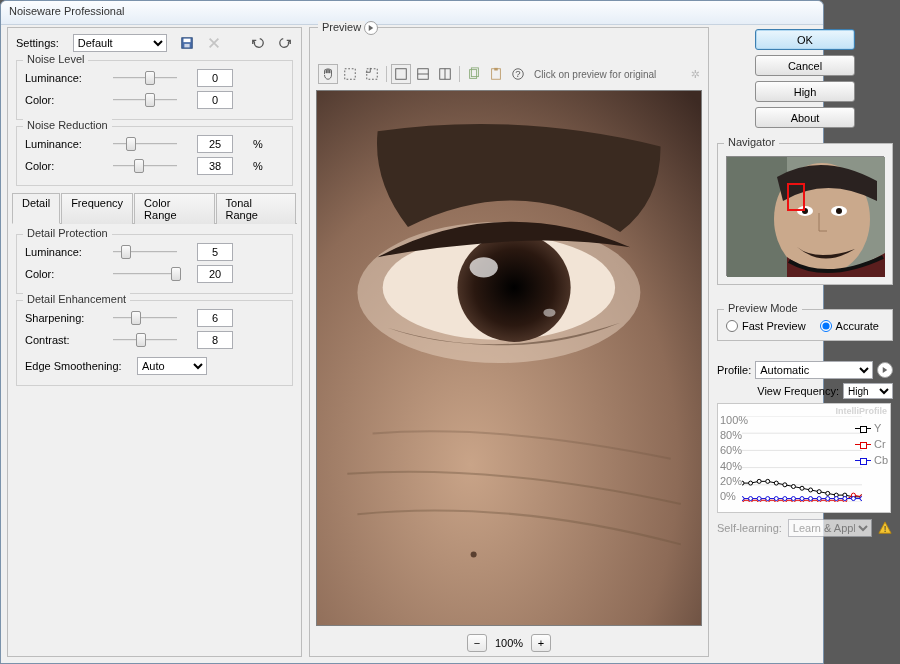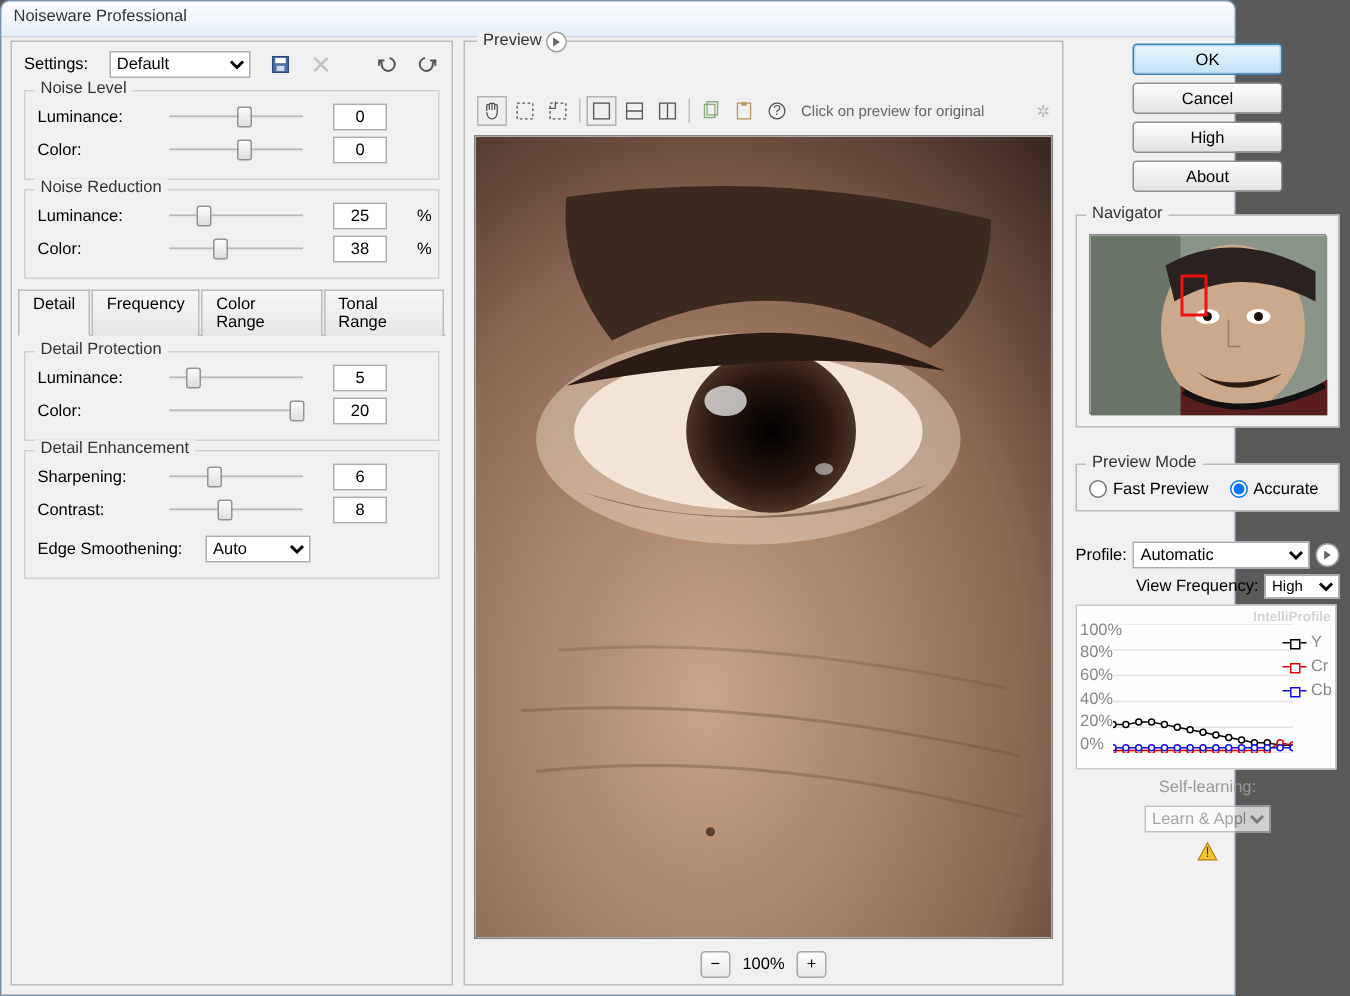--- a/index.html
+++ b/index.html
@@ -15,21 +15,21 @@
 .settings-row { padding: 6px 8px 4px 8px; display: flex; align-items: center; gap: 12px; }
 .settings-row label { margin-right: 2px; }
 select { border: 1px solid #abadb3; height: 18px; background: #fff; font-size: 11px; }
 .settings-select { width: 112px; }
 
 .icon-btn { width: 18px; height: 18px; display: inline-flex; align-items: center; justify-content: center; color: #555; cursor: pointer; }
 .icon-btn.disabled { color: #bbb; }
 .icon-btn svg { width: 14px; height: 14px; }
 
 
-.group { margin: 4px 8px 6px 8px; border: 1px solid #d0d0d0; padding: 6px 0 8px 8px; position: relative; }
+.group { margin: 4px 8px 6px 8px; border: 1px solid #d0d0d0; padding: 6px 25px 8px 8px; position: relative; }
 .group-title { position: absolute; top: -8px; left: 6px; background: #f0f0f0; padding: 0 4px; color: #333; }
 .slider-row { display: flex; align-items: center; height: 22px; gap: 20px; }
 .slider-row label { width: 68px; }
 .slider-row .slider { flex: 1; position: relative; height: 18px; }
 .slider .track { position: absolute; top: 8px; left: 0; right: 0; height: 2px; background: #e4e4e4; border-top: 1px solid #b8b8b8; }
 .slider .thumb { position: absolute; top: 2px; width: 10px; height: 14px; background: linear-gradient(#fbfbfb,#dedede); border: 1px solid #939393; border-radius: 2px; }
 .num-input { width: 36px; height: 18px; border: 1px solid #abadb3; background: #fff; text-align: center; }
 .pct { width: 14px; }
 
 
@@ -92,21 +92,21 @@
 .legend-sw::after { content: ""; width: 5px; height: 5px; position: absolute; left: 5px; top: -3px; border: 1px solid; background: #fff; }
 .legend-y .legend-sw, .legend-y .legend-sw::after { border-color: #000; }
 .legend-cr .legend-sw, .legend-cr .legend-sw::after { border-color: #d00; }
 .legend-cb .legend-sw, .legend-cb .legend-sw::after { border-color: #11d; }
 .y-labels { position: absolute; left: 2px; top: 10px; bottom: 10px; display: flex; flex-direction: column; justify-content: space-between; }
 .chart-plot { position: absolute; left: 24px; right: 28px; top: 12px; bottom: 12px; }
 .chart-plot .grid line { stroke: #e4e4e4; stroke-width: 1; }
 .chart-plot polyline { fill: none; stroke-width: 1; }
 .chart-plot .pts circle { r: 2; fill: #fff; stroke-width: 1; }
 
-.self-row { display: flex; align-items: center; gap: 6px; margin-top: 6px; color: #999; flex-direction: column; }
+.self-row { display: flex; align-items: center; gap: 6px; margin-top: 6px; color: #999; }
 .self-row select { width: 84px; color: #888; }
 .warn { width: 14px; height: 14px; }
 </style>
 </head>
 <body>
 
 <div class="window">
   <div class="titlebar">
     <span>Noiseware Professional</span>
   </div>

